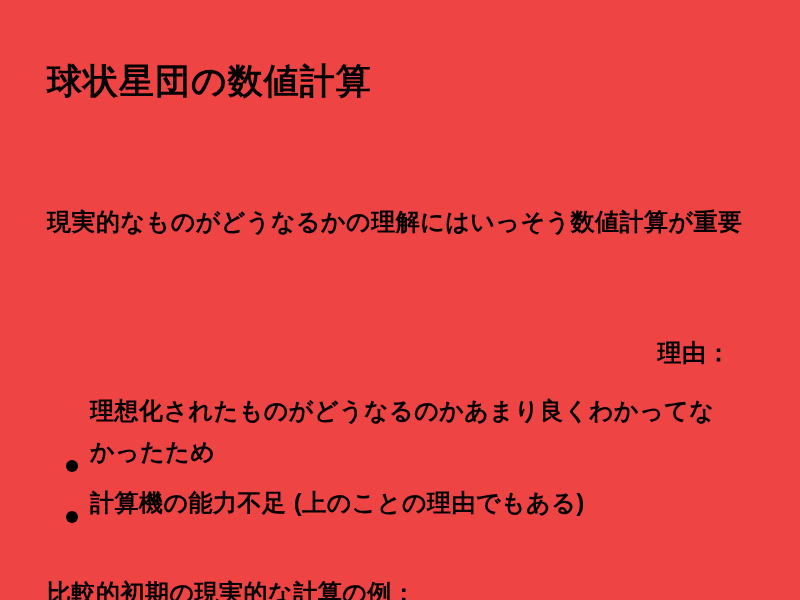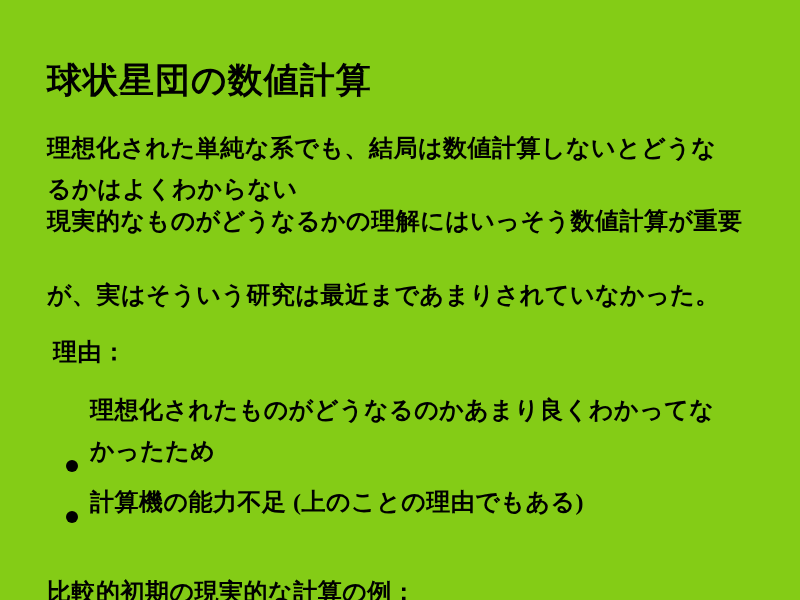--- a/index.html
+++ b/index.html
@@ -4,23 +4,23 @@
 <style>
   html, body {
     margin: 0;
     padding: 0;
     background: #ffffff;
   }
   .slide {
     position: relative;
     width: 800px;
     height: 600px;
-    background: #84cc16;
+    background: #ef4444;
     color: #000000;
-    font-family: Liberation Serif, serif;
+    font-family: Liberation Sans, sans-serif;
     font-weight: bold;
     overflow: hidden;
   }
   .slide-title {
     position: absolute;
     left: 47px;
     top: 60px;
     margin: 0;
     font-size: 35px;
     line-height: 42px;
@@ -30,21 +30,21 @@
   .para {
     position: absolute;
     margin: 0;
     font-size: 24px;
     line-height: 41px;
     letter-spacing: 0.5px;
   }
   .p1 { left: 47px; top: 128px; width: 692px; }
   .p2 { left: 47px; top: 201px; width: 745px; }
   .p3 { left: 47px; top: 275px; width: 745px; }
-  .reason { left: 53px; top: 332px; width: 700px; }
+  .reason { left: 31px; top: 332px; width: 700px; text-align: right; }
   .bullets {
     position: absolute;
     left: 66px;
     top: 390px;
     width: 690px;
     margin: 0;
     padding: 0;
     list-style: none;
   }
   .bullet-item {
@@ -69,25 +69,23 @@
   }
   .footer-line { left: 47px; top: 572px; width: 745px; white-space: nowrap; }
 </style>
 </head>
 <body>
 
 <div class="slide">
 
   <h1 class="slide-title">球状星団の数値計算</h1>
 
-  <p class="para p1">理想化された単純な系でも、結局は数値計算しないとどうなるかはよくわからない</p>
 
   <p class="para p2">現実的なものがどうなるかの理解にはいっそう数値計算が重要</p>
 
-  <p class="para p3">が、実はそういう研究は最近まであまりされていなかった。</p>
 
   <p class="para reason">理由：</p>
 
   <ul class="bullets">
     <li class="bullet-item">
       <span class="bullet-dot"></span>
       <span class="bullet-text">理想化されたものがどうなるのかあまり良くわかってなかったため</span>
     </li>
     <li class="bullet-item">
       <span class="bullet-dot"></span>

